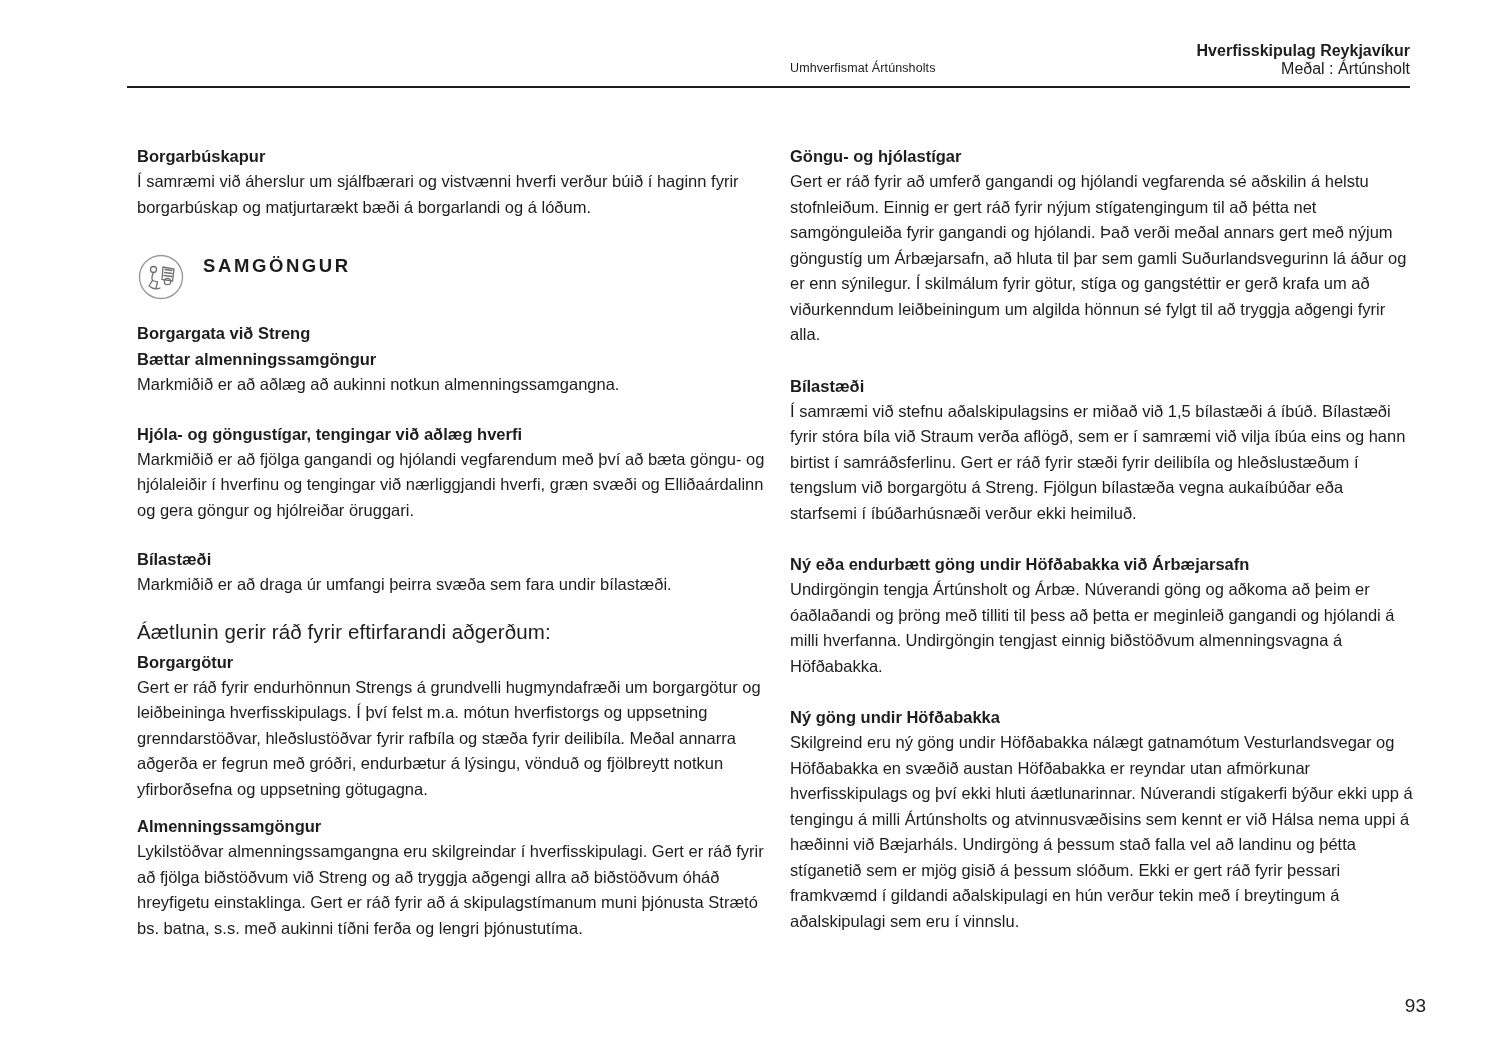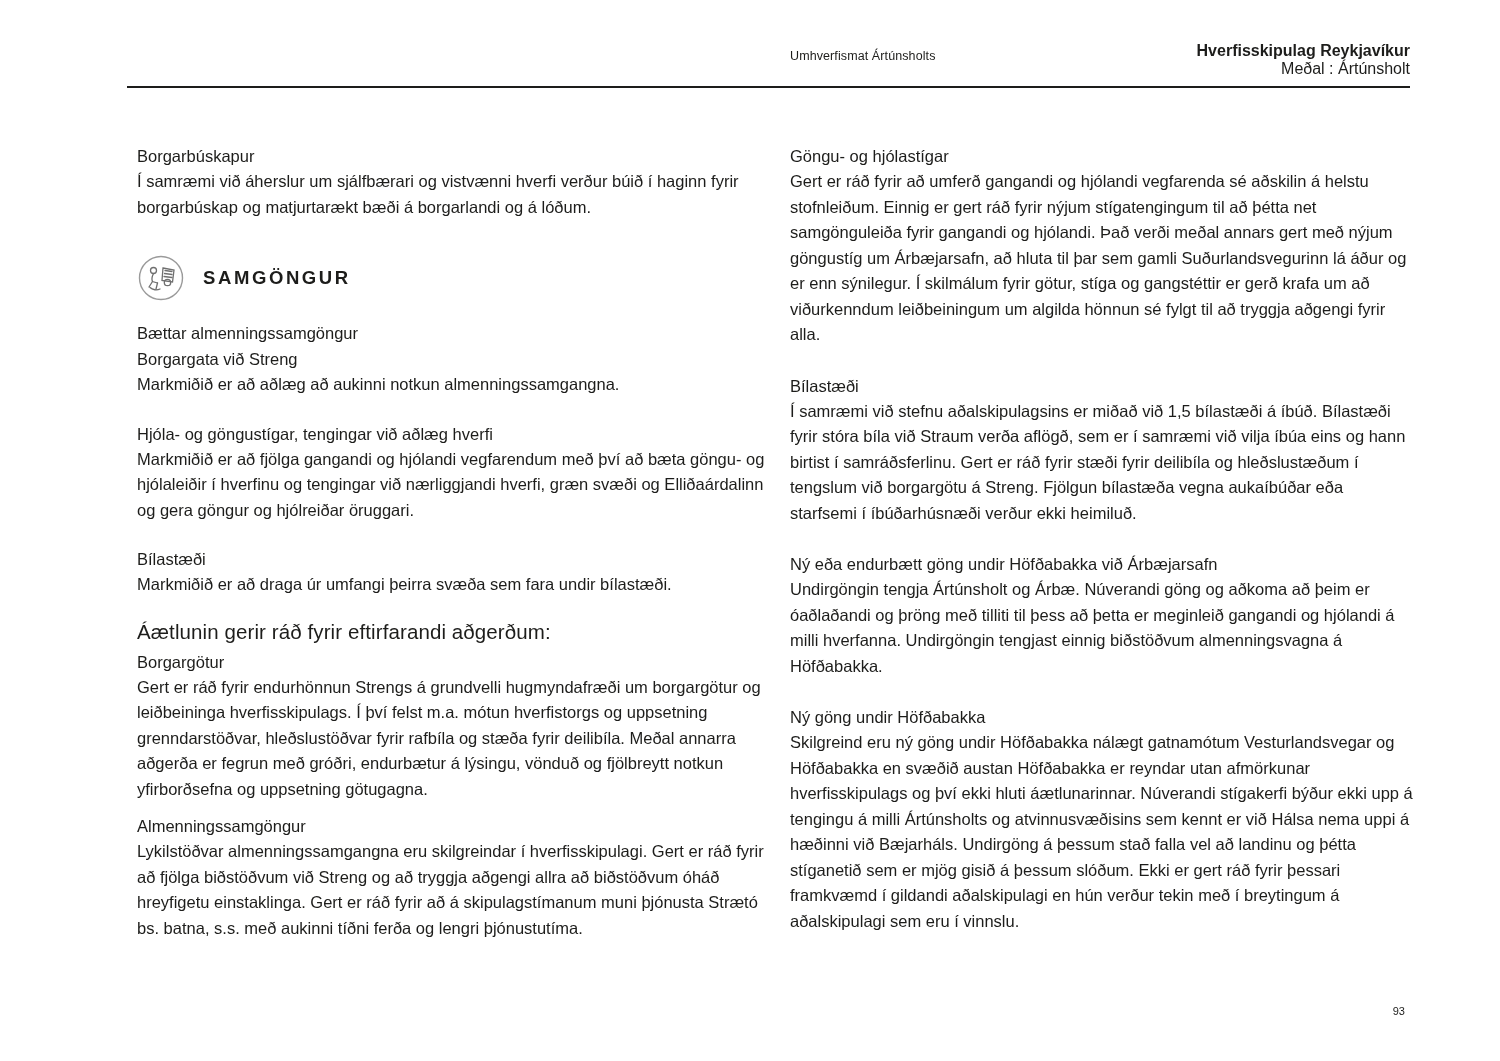--- a/index.html
+++ b/index.html
@@ -11,21 +11,21 @@
     background: #ffffff;
     font-family: "Liberation Sans", "DejaVu Sans", sans-serif;
     color: #1d1d1b;
     overflow: hidden;
   }
 
   
   .header-doc-title {
     position: absolute;
     left: 790px;
-    top: 49px;
+    top: 61px;
     font-size: 12.5px;
     letter-spacing: 0.1px;
   }
   .header-brand {
     position: absolute;
     right: 90px;
     top: 42px;
     text-align: right;
     font-size: 16px;
     line-height: 18px;
@@ -45,32 +45,32 @@
     position: absolute;
     top: 143px;
     font-size: 16.5px;
     line-height: 25.5px;
   }
   .col-left  { left: 137px; width: 636px; }
   .col-right { left: 790px; width: 624px; }
 
   .section { margin-bottom: 23px; }
   .section-heading {
-    font-weight: normal;
+    font-weight: bold;
     font-size: 16.5px;
     line-height: 26px;
   }
   .section-body { line-height: 25.5px; }
 
   .section-borgarbuskapur { margin-bottom: 33px; }
 
   
   .chapter-banner {
     display: flex;
-    align-items: center;
+    align-items: flex-start;
     gap: 18px;
     margin-bottom: 17px;
     height: 50px;
   }
   .chapter-icon { width: 48px; height: 48px; flex: 0 0 auto; }
   .chapter-label {
     font-weight: bold;
     font-size: 18.5px;
     letter-spacing: 2.6px;
   }
@@ -79,23 +79,23 @@
     font-weight: normal;
     font-size: 20.5px;
     line-height: 26px;
     margin-bottom: 4px;
     letter-spacing: 0.1px;
   }
 
   
   .page-number {
     position: absolute;
-    right: 95px;
+    right: 74px;
     bottom: 44px;
-    font-size: 11px;
+    font-size: 19px;
   }
 </style>
 </head>
 <body>
 
 <div class="page">
 
   <div class="header-doc-title">Umhverfismat Ártúnsholts</div>
   <div class="header-brand">
     <div class="brand-title">Hverfisskipulag Reykjavíkur</div>
@@ -124,22 +124,22 @@
             <path d="M16.5 19.5 c-1.5 3 -2.5 5 -1 8 l5 1.5"></path>
             <path d="M15.5 27.5 l-3.5 5.5 M20.5 29 l-1.5 6"></path>
             <path d="M13 33.5 c2.5 2.5 7 3 10 1.5"></path>
           </g>
         </svg>
       </span>
       <span class="chapter-label">SAMGÖNGUR</span>
     </div>
 
     <div class="section">
+      <div class="section-heading">Borgargata við Streng</div>
       <div class="section-heading">Bættar almenningssamgöngur</div>
-      <div class="section-heading">Borgargata við Streng</div>
       <p class="section-body">Markmiðið er að aðlæg að aukinni notkun almenningssamgangna.</p>
     </div>
 
     <div class="section">
       <div class="section-heading">Hjóla- og göngustígar, tengingar við aðlæg hverfi</div>
       <p class="section-body">Markmiðið er að fjölga gangandi og hjólandi vegfarendum með því að bæta göngu- og hjólaleiðir í hverfinu og tengingar við nærliggjandi hverfi, græn svæði og Elliðaárdalinn og gera göngur og hjólreiðar öruggari.</p>
     </div>
 
     <div class="section" style="margin-bottom:21px">
       <div class="section-heading">Bílastæði</div>

